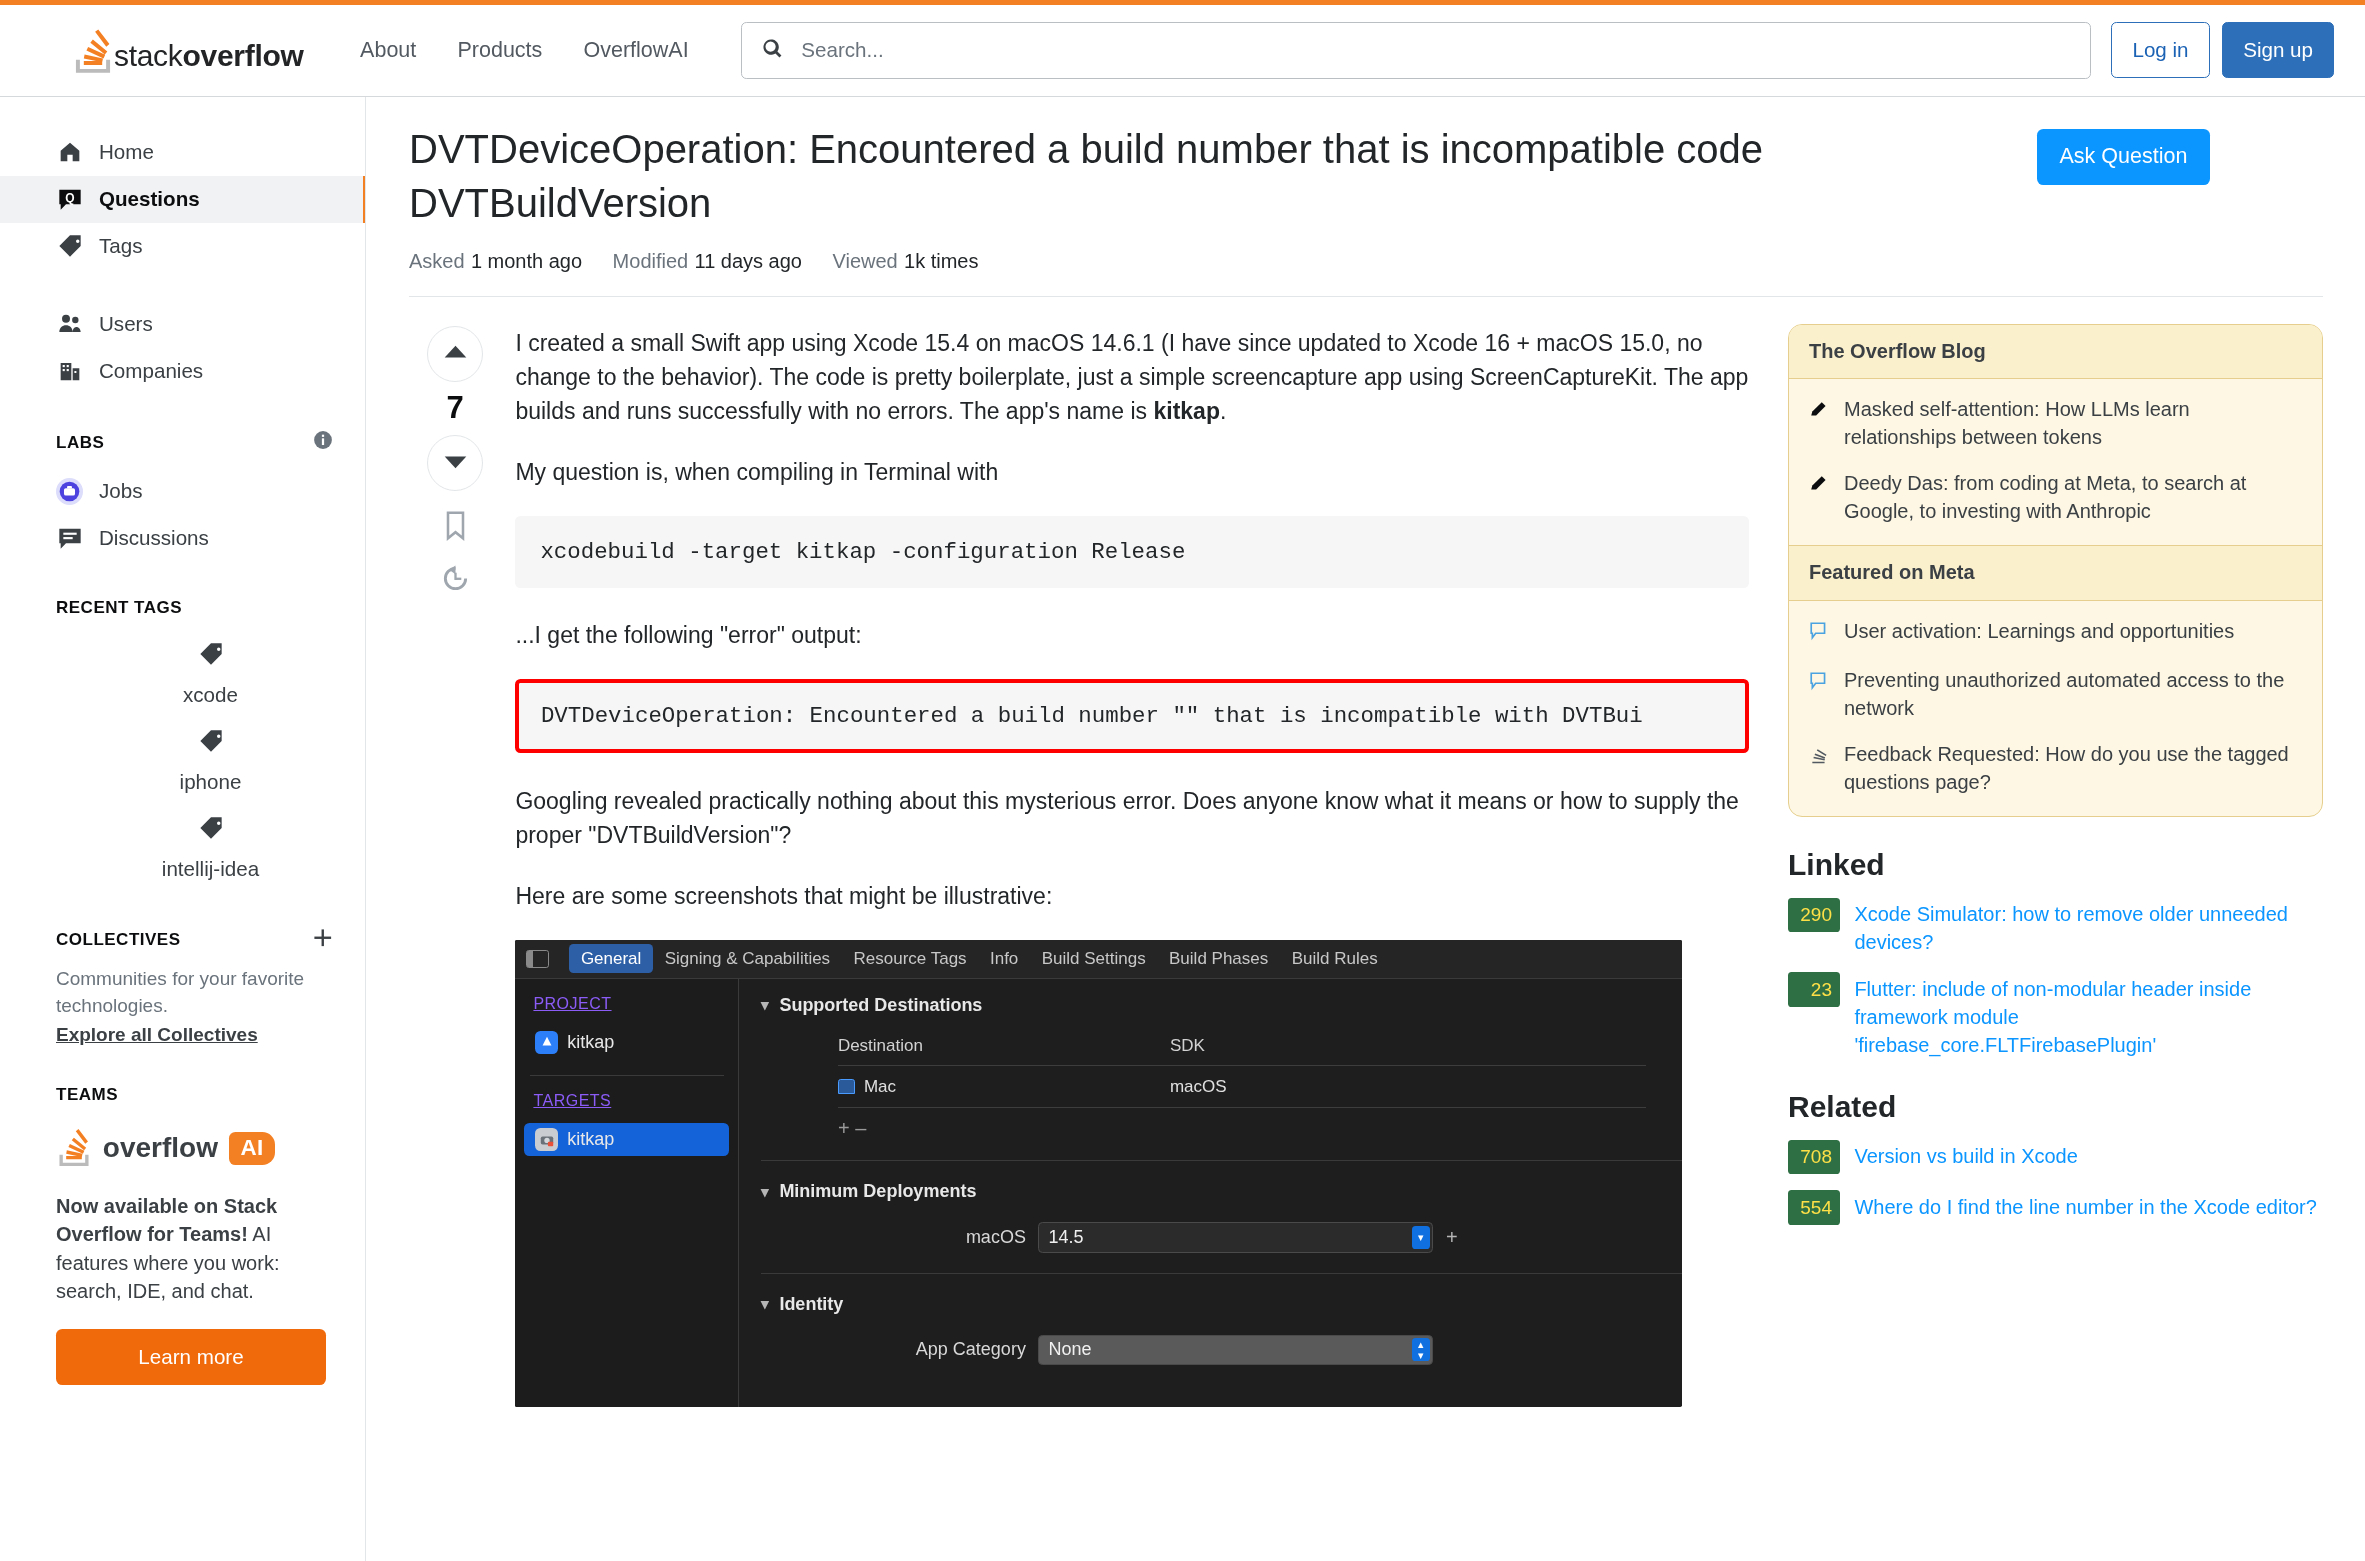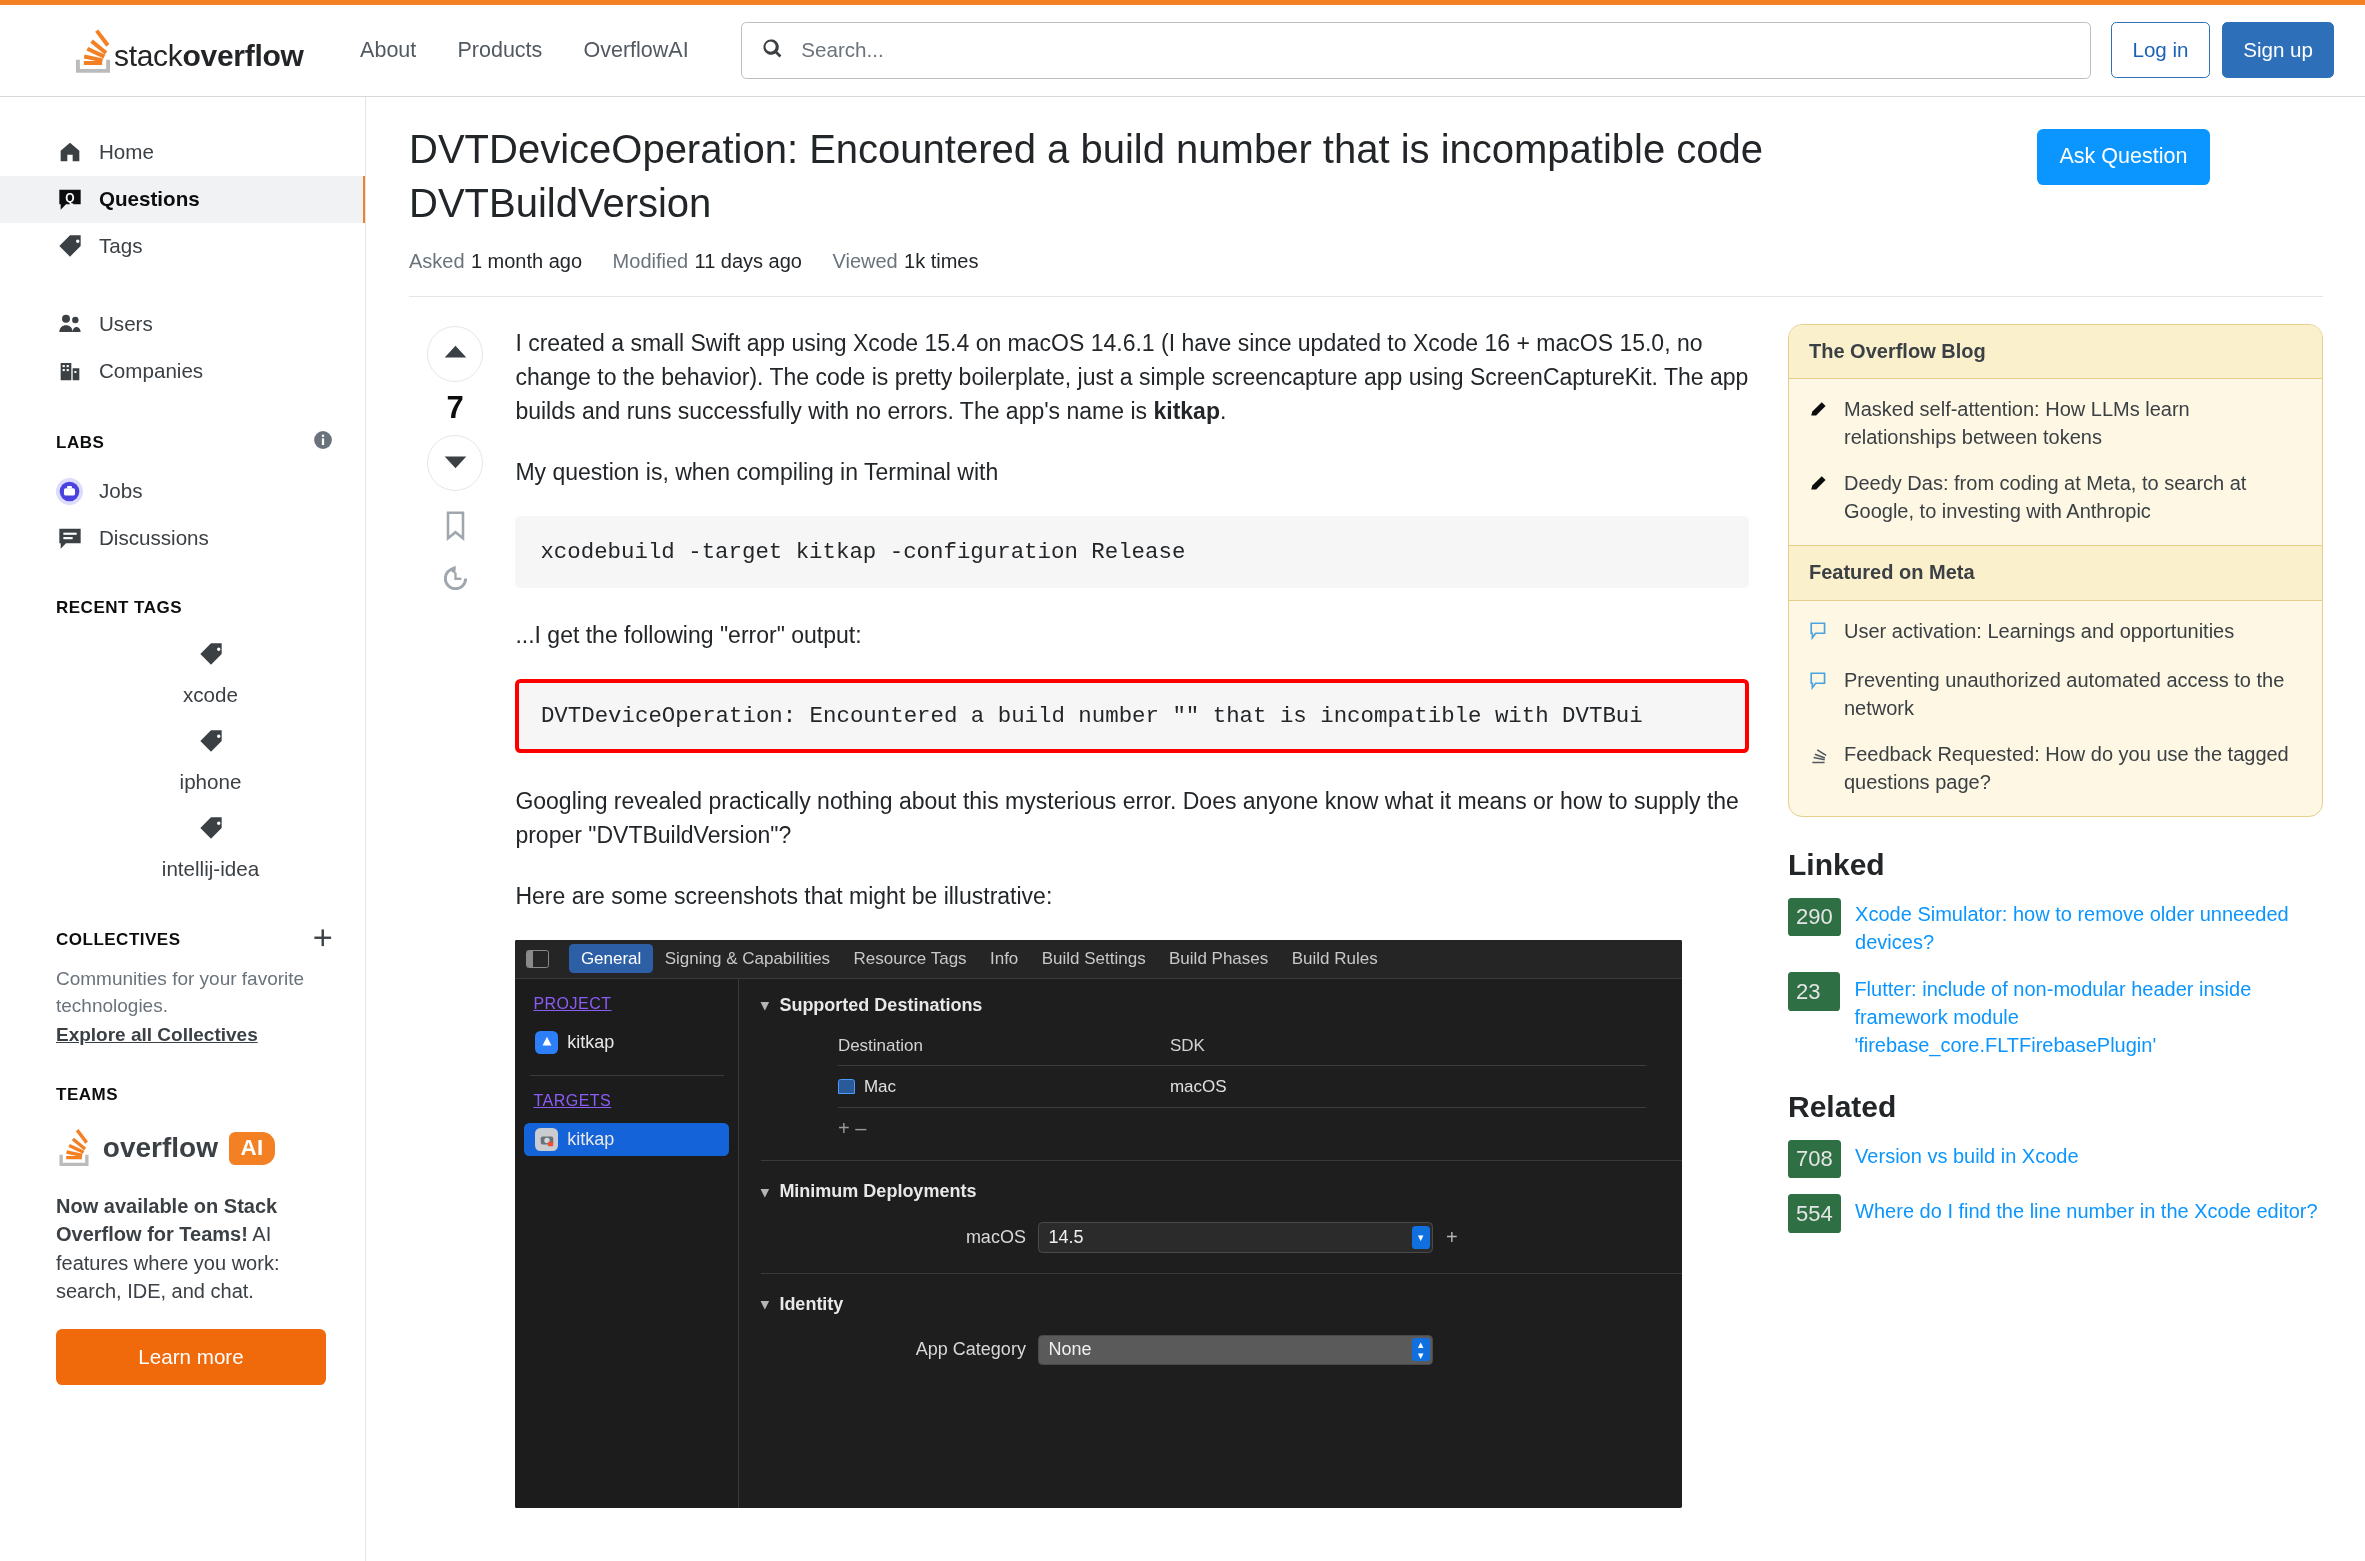--- a/index.html
+++ b/index.html
@@ -127,21 +127,21 @@
   pre.codeblock {
     background: #f6f6f6; border-radius: 5.4px; padding: 23px 25px; margin-bottom: 30.5px;
     font-family: "Liberation Mono", monospace; font-size: 22.4px; color: #232629;
     overflow: hidden; white-space: pre;
   }
   pre.codeblock.highlight { border: 4.5px solid #ff0000; padding: 20px 21.5px; }
 
   
   #xcode-shot {
     background: #1e1e1e; border-radius: 1.8px; width: 100%; max-width: 1167px;
-    height: 568px; overflow: hidden; color: #ddd; position: relative;
+    height: 467px; overflow: hidden; color: #ddd; position: relative;
     font-size: 17px;
   }
   #xc-tabbar {
     display: flex; align-items: center; gap: 0; height: 39px;
     background: #252526; border-bottom: 0.9px solid #3a3a3a; padding-left: 10.8px;
   }
   #xc-sidebar-toggle {
     width: 23px; height: 18px; border: 1.8px solid #8a8a8a; border-radius: 2.7px;
     margin-right: 20px; position: relative; flex: none;
   }
@@ -187,22 +187,22 @@
   #rightbar { width: 574px; flex: none; padding: 27px 0 0 39px; overflow: hidden; }
   #blog-card { border: 0.9px solid #e6cf8e; border-radius: 14px; overflow: hidden; background: #fdf7e3; }
   .card-head { background: #fbf0cc; padding: 15.3px 20px; font-size: 20px; font-weight: 700; color: #3b4045; border-bottom: 0.9px solid #e6cf8e; }
   .card-body { padding: 16px 20px 20px; }
   .card-item { display: flex; gap: 13.5px; margin-bottom: 18px; font-size: 20px; line-height: 1.4; color: #3b4045; cursor: pointer; }
   .card-item:last-child { margin-bottom: 0; }
   .card-ico { flex: none; width: 21.5px; padding-top: 3.6px; }
   .sec-title { font-size: 30px; font-weight: 700; color: #232629; margin: 30.5px 0 16px; }
   .rel-item { display: flex; gap: 14.4px; margin-bottom: 16px; align-items: flex-start; cursor: pointer; }
   .rel-score {
-    flex: none; min-width: 52px; text-align: left; background: #2f6f44; color: #e5e5e5;
-    font-size: 22px; padding: 6.3px 8px; border-radius: 3.6px; font-weight: 400;
+    flex: none; min-width: 52px; text-align: right; background: #2f6f44; color: #fde047;
+    font-size: 19px; padding: 6.3px 8px; border-radius: 3.6px; font-weight: 400;
   }
   .rel-title { font-size: 20px; line-height: 1.4; color: #0a95ff; padding-top: 2.7px; }
 </style>
 </head>
 <body>
 
 <div id="topbar-accent"></div>
 
 <div id="header">
   <a class="so-logo">

